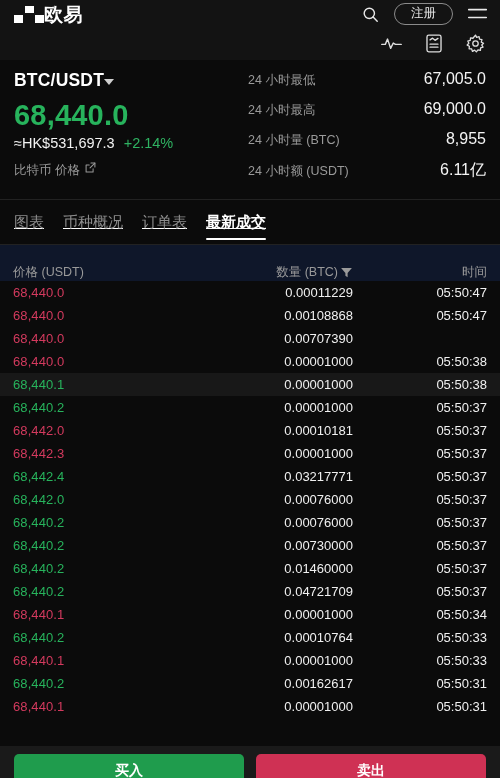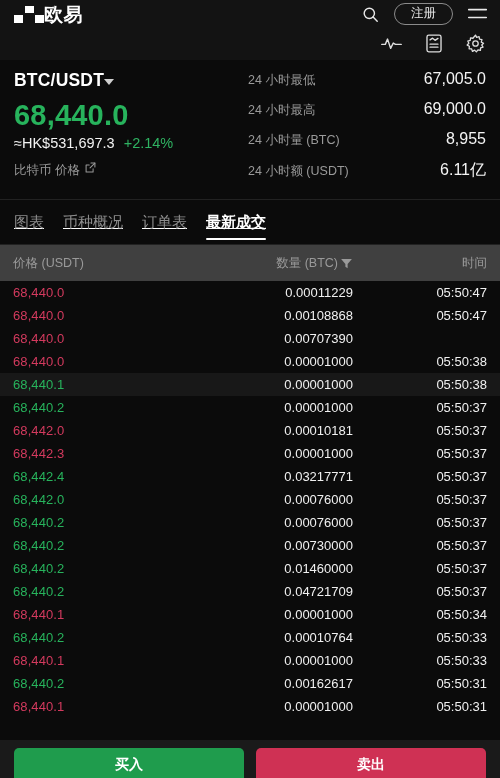--- a/index.html
+++ b/index.html
@@ -234,23 +234,23 @@
     bottom: 4px;
     height: 2.5px;
     background: #ffffff;
     border-radius: 2px;
   }
 
   
   .table-head {
     height: 36px;
     display: flex;
-    align-items: center;
+    align-items: flex-end;
     padding: 0 13px;
-    background: #404040;
+    background: #0f172a;
     flex: 0 0 auto;
   }
   .th {
     font-size: 12.5px;
     color: #9a9a9a;
   }
   .th.price  { width: 215px; text-align: left; }
   .th.qty    { width: 125px; text-align: right; display: flex; align-items: center; justify-content: flex-end; gap: 2px; }
   .th.time   { flex: 1 1 auto; text-align: right; }
 
@@ -272,21 +272,21 @@
   .td-price { width: 215px; text-align: left; letter-spacing: 0.1px; }
   .td-price.up   { color: #27b35c; }
   .td-price.down { color: #d33a5e; }
   .td-qty  { width: 125px; text-align: right; color: #f0f0f0; }
   .td-time { flex: 1 1 auto; text-align: right; color: #f0f0f0; }
 
   
   .bottom-bar {
     position: absolute;
     left: 0; right: 0; bottom: 0;
-    height: 38px;
+    height: 32px;
     background: #1a1a1a;
     display: flex;
     align-items: flex-start;
     gap: 12px;
     padding: 8px 14px 0;
     flex: 0 0 auto;
   }
   .action-btn {
     flex: 1 1 0;
     height: 34px;

